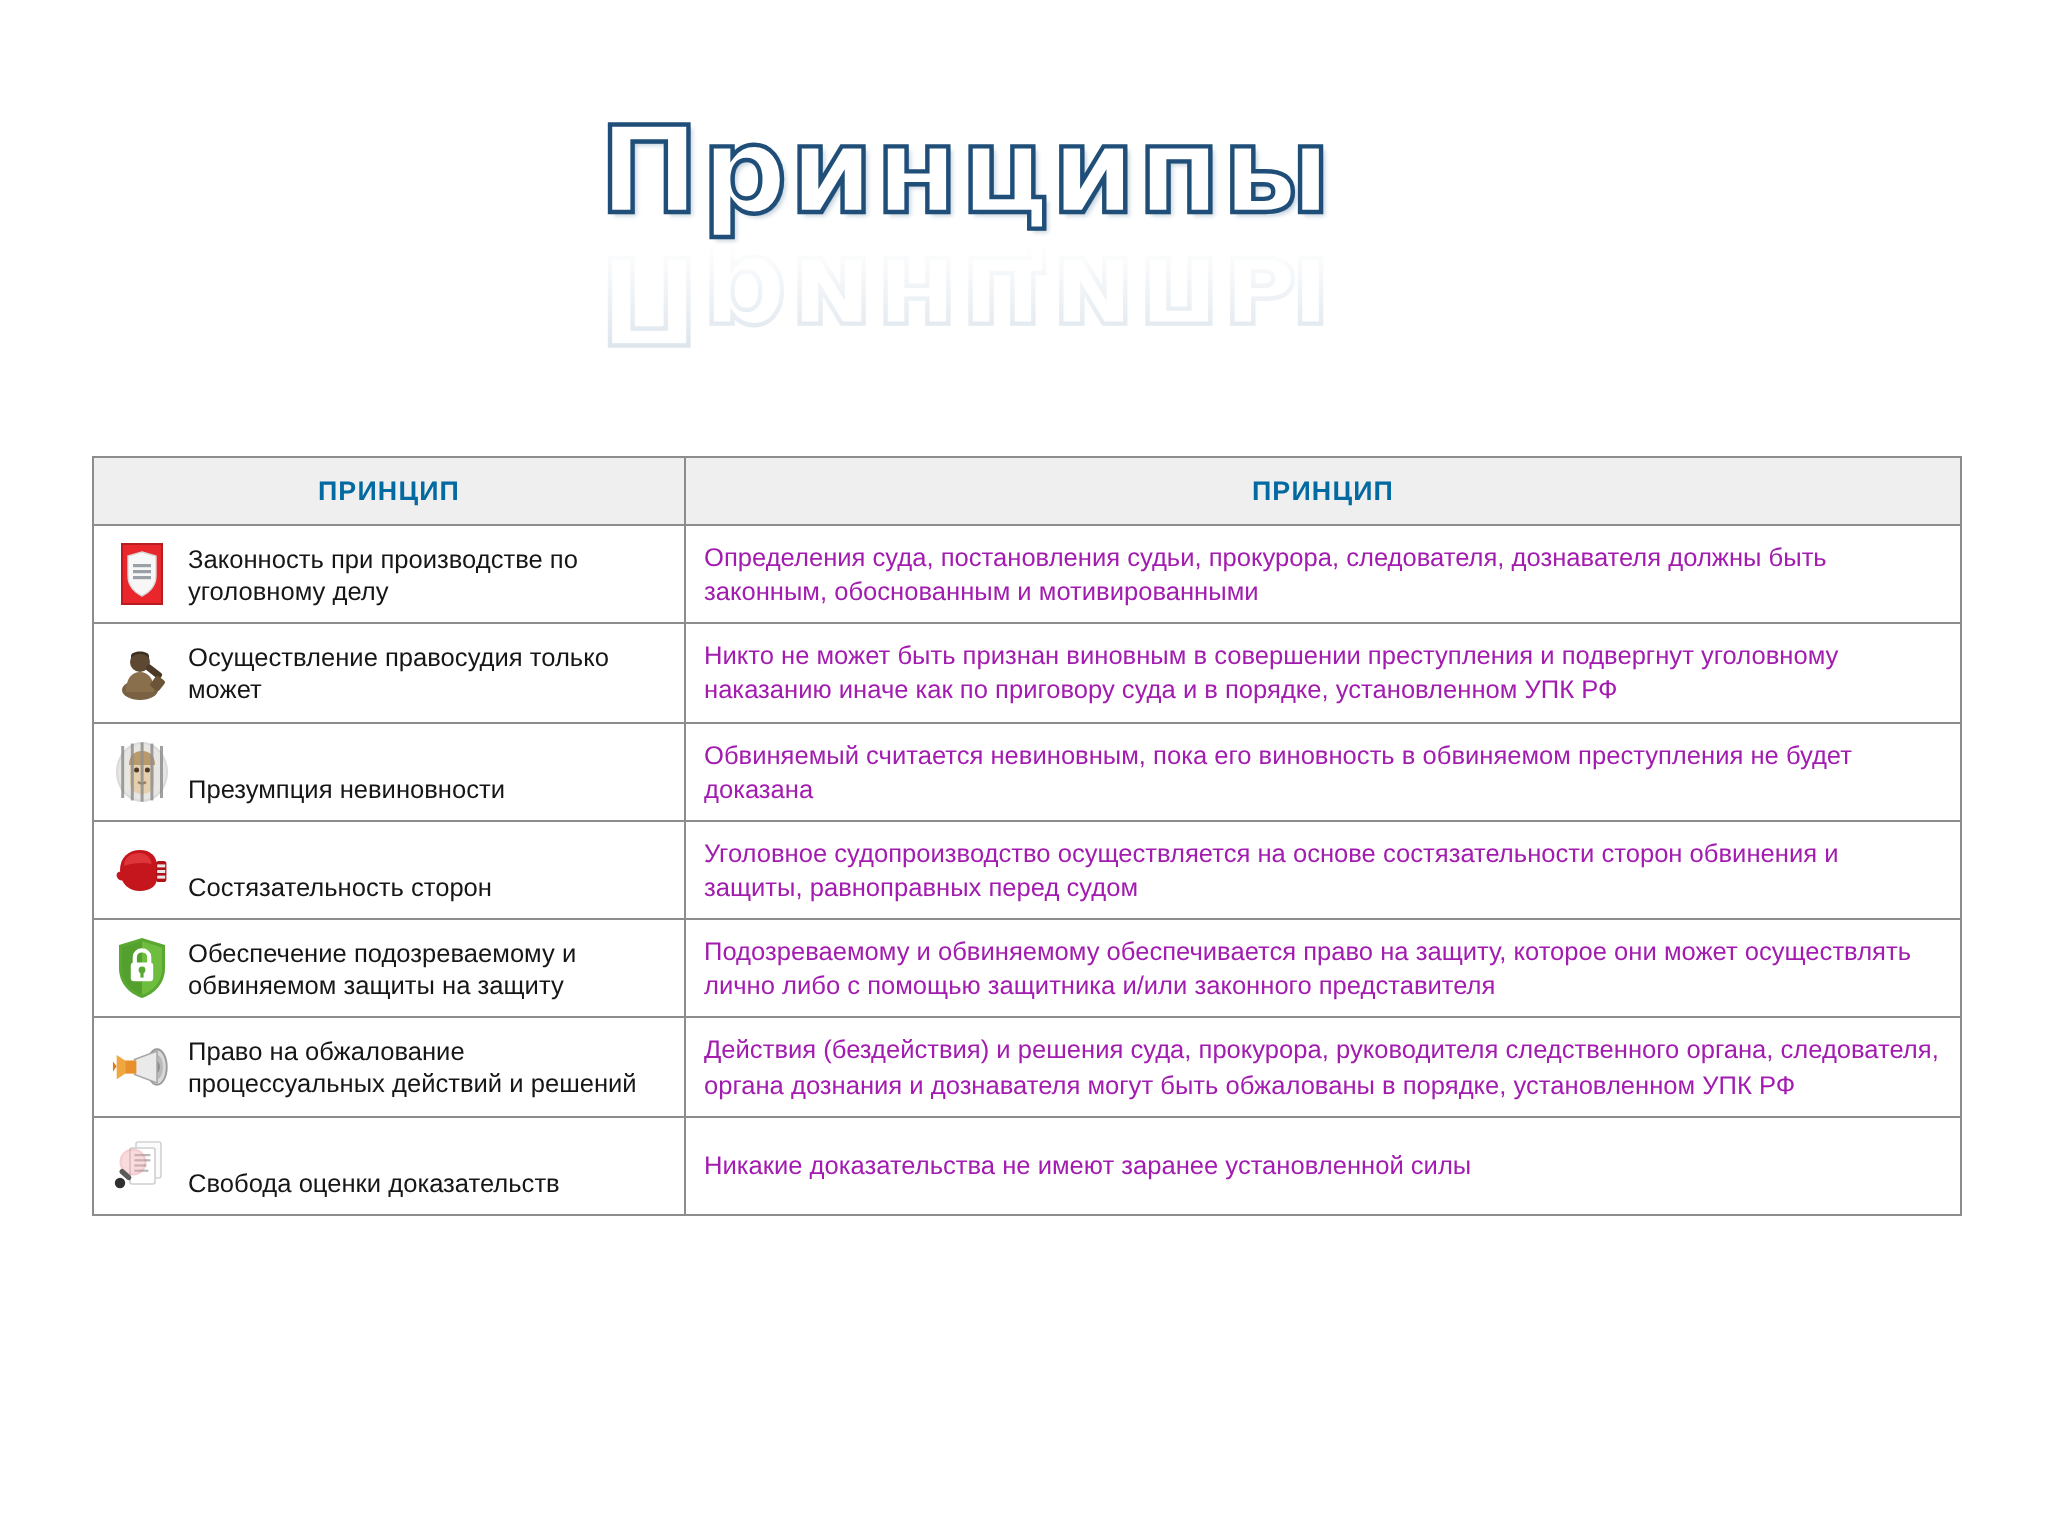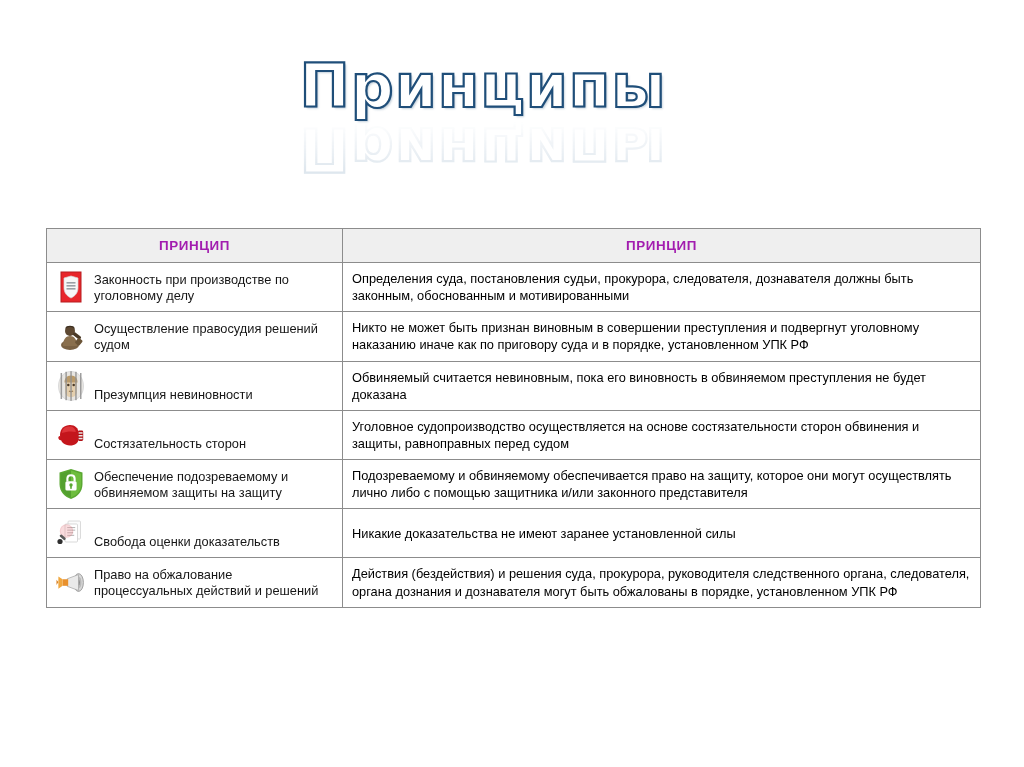--- a/index.html
+++ b/index.html
@@ -83,21 +83,21 @@
     vertical-align: middle;
     padding: 7px 9px;
   }
   table.principles thead th {
     background: #efefef;
     font-weight: 700;
     font-size: 13.4px;
     letter-spacing: .6px;
     text-align: center;
     padding: 9px 6px;
-    color: #a21caf;
+    color: #0369a1;
   }
   col.c-principle { width: 296px; }
   col.c-desc      { width: 638px; }
 
   td.cell-principle {
     padding: 6px 8px 6px 6px;
   }
   .principle-inner {
     display: flex;
     align-items: flex-end;
@@ -105,21 +105,21 @@
   }
   .principle-label {
     font-size: 12.8px;
     line-height: 1.26;
     font-weight: 400;
     color: #161616;
   }
   td.cell-desc {
     font-size: 12.8px;
     line-height: 1.34;
-    color: #000000;
+    color: #a21caf;
     padding: 8px 10px 8px 10px;
   }
 
   
   .ic {
     flex: 0 0 auto;
     width: 30px;
     height: 34px;
     display: flex;
     align-items: center;
@@ -175,21 +175,21 @@
               <span class="ic">
                 <svg width="26" height="30" viewBox="0 0 26 30">
                   <ellipse cx="12" cy="24" rx="9" ry="5" fill="#7a6143"></ellipse>
                   <path d="M5 25 C5 18 8 15 12 15 C16 15 19 18 19 25 Z" fill="#8a6f4d"></path>
                   <circle cx="12" cy="10" r="5" fill="#5d4832"></circle>
                   <path d="M7.5 9 C7.5 5 16.5 5 16.5 9 L16.5 7 C16.5 4 7.5 4 7.5 7 Z" fill="#3d2f20"></path>
                   <rect x="15" y="13" width="9" height="3.4" rx="1.2" fill="#4a3a27" transform="rotate(38 19 14)"></rect>
                   <rect x="18.5" y="17.5" width="5.6" height="6.4" rx="1.2" fill="#6b5437" transform="rotate(38 21 20)"></rect>
                 </svg>
               </span>
-              <span class="principle-label">Осуществление правосудия решений судом</span>
+              <span class="principle-label">Осуществление правосудия только может</span>
             </div>
           </td>
           <td class="cell-desc">Никто не может быть признан виновным в совершении преступления и подвергнут уголовному наказанию иначе как по приговору суда и в порядке, установленном УПК РФ</td>
         </tr>
 
         <tr>
           <td class="cell-principle">
             <div class="principle-inner">
               <span class="ic">
                 <svg width="30" height="32" viewBox="0 0 30 32">
@@ -245,21 +245,41 @@
                   <path d="M13 2.6 L3 5.7 L3 16 C3 23 7.6 27.6 13 29.4 Z" fill="#49922a" opacity=".35"></path>
                   <path d="M9.4 13.5 L9.4 10.6 C9.4 8.6 11 7.2 13 7.2 C15 7.2 16.6 8.6 16.6 10.6 L16.6 13.5" stroke="#ffffff" stroke-width="2.1" fill="none"></path>
                   <rect x="7.4" y="13.2" width="11.2" height="9.4" rx="1.6" fill="#ffffff"></rect>
                   <circle cx="13" cy="17" r="1.7" fill="#5aa832"></circle>
                   <rect x="12.2" y="17.4" width="1.6" height="3.4" fill="#5aa832"></rect>
                 </svg>
               </span>
               <span class="principle-label">Обеспечение подозреваемому и обвиняемом защиты на защиту</span>
             </div>
           </td>
-          <td class="cell-desc">Подозреваемому и обвиняемому обеспечивается право на защиту, которое они могут осуществлять лично либо с помощью защитника и/или законного представителя</td>
+          <td class="cell-desc">Подозреваемому и обвиняемому обеспечивается право на защиту, которое они может осуществлять лично либо с помощью защитника и/или законного представителя</td>
+        </tr>
+
+        <tr>
+          <td class="cell-principle">
+            <div class="principle-inner">
+              <span class="ic">
+                <svg width="32" height="28" viewBox="0 0 32 28">
+                  <ellipse cx="24" cy="13.5" rx="5.2" ry="9.5" fill="#d8d8d8" stroke="#9a9a9a" stroke-width="1"></ellipse>
+                  <ellipse cx="24" cy="13.5" rx="3.2" ry="6.4" fill="#b9b9b9"></ellipse>
+                  <ellipse cx="24" cy="13.5" rx="1.5" ry="3" fill="#8c8c8c"></ellipse>
+                  <path d="M12 9.5 L24 5 L24 22 L12 17.5 Z" fill="#eaeaea" stroke="#a6a6a6" stroke-width=".8"></path>
+                  <rect x="7" y="10" width="6" height="7" fill="#e8902c"></rect>
+                  <path d="M7 10 L2.5 7 L2.5 20 L7 17 Z" fill="#f0a73f"></path>
+                  <path d="M2.5 13 L0.5 10.5 L0.5 16 Z" fill="#d97f1e"></path>
+                </svg>
+              </span>
+              <span class="principle-label">Право на обжалование процессуальных действий и решений</span>
+            </div>
+          </td>
+          <td class="cell-desc">Действия (бездействия) и решения суда, прокурора, руководителя следственного органа, следователя, органа дознания и дознавателя могут быть обжалованы в порядке, установленном УПК РФ</td>
         </tr>
 
         <tr>
           <td class="cell-principle">
             <div class="principle-inner">
               <span class="ic">
                 <svg width="28" height="30" viewBox="0 0 28 30">
                   <rect x="11" y="3" width="12.5" height="18" rx="1" fill="#fbfbfb" stroke="#d2d2d2" stroke-width=".8"></rect>
                   <rect x="8" y="6" width="12.5" height="18" rx="1" fill="#ffffff" stroke="#cfcfcf" stroke-width=".8"></rect>
                   <g fill="#b9b9b9">
@@ -272,36 +292,16 @@
                   <rect x="2.2" y="18" width="7" height="2.6" rx="1.2" fill="#5a5a5a" transform="rotate(42 5.7 19.3)"></rect>
                   <circle cx="3" cy="23.5" r="2.6" fill="#2f2f2f"></circle>
                 </svg>
               </span>
               <span class="principle-label">Свобода оценки доказательств</span>
             </div>
           </td>
           <td class="cell-desc">Никакие доказательства не имеют заранее установленной силы</td>
         </tr>
 
-        <tr>
-          <td class="cell-principle">
-            <div class="principle-inner">
-              <span class="ic">
-                <svg width="32" height="28" viewBox="0 0 32 28">
-                  <ellipse cx="24" cy="13.5" rx="5.2" ry="9.5" fill="#d8d8d8" stroke="#9a9a9a" stroke-width="1"></ellipse>
-                  <ellipse cx="24" cy="13.5" rx="3.2" ry="6.4" fill="#b9b9b9"></ellipse>
-                  <ellipse cx="24" cy="13.5" rx="1.5" ry="3" fill="#8c8c8c"></ellipse>
-                  <path d="M12 9.5 L24 5 L24 22 L12 17.5 Z" fill="#eaeaea" stroke="#a6a6a6" stroke-width=".8"></path>
-                  <rect x="7" y="10" width="6" height="7" fill="#e8902c"></rect>
-                  <path d="M7 10 L2.5 7 L2.5 20 L7 17 Z" fill="#f0a73f"></path>
-                  <path d="M2.5 13 L0.5 10.5 L0.5 16 Z" fill="#d97f1e"></path>
-                </svg>
-              </span>
-              <span class="principle-label">Право на обжалование процессуальных действий и решений</span>
-            </div>
-          </td>
-          <td class="cell-desc">Действия (бездействия) и решения суда, прокурора, руководителя следственного органа, следователя, органа дознания и дознавателя могут быть обжалованы в порядке, установленном УПК РФ</td>
-        </tr>
-
       </tbody>
     </table>
   </div>
 </div>
 
 </body></html>

